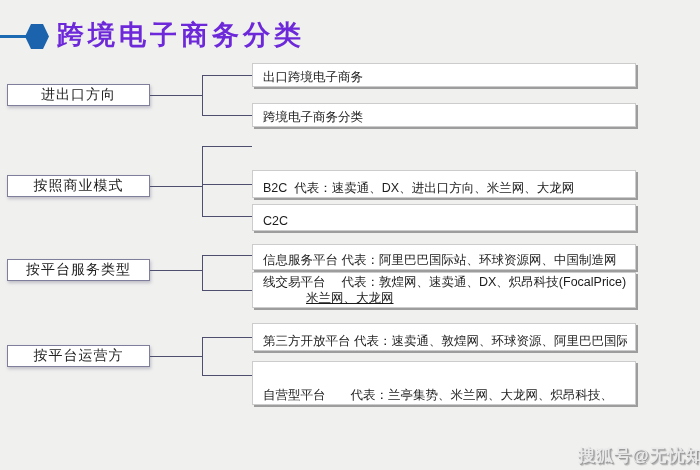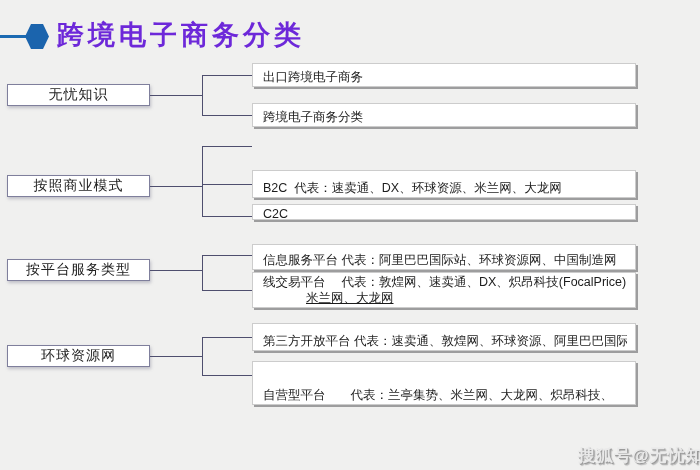--- a/index.html
+++ b/index.html
@@ -68,24 +68,24 @@
 </style>
 </head>
 <body>
 
 <div class="stage">
 
   <div class="hdr-line"></div>
   <div class="hexagon"></div>
   <div class="page-title">跨境电子商务分类</div>
 
-  <div class="lbox" style="top:84px">无忧知识</div>
+  <div class="lbox" style="top:84px">进出口方向</div>
   <div class="lbox" style="top:175px">按照商业模式</div>
   <div class="lbox" style="top:259px">按平台服务类型</div>
-  <div class="lbox" style="top:345px">环球资源网</div>
+  <div class="lbox" style="top:345px">按平台运营方</div>
 
   <div class="cn h" style="left:150px;top:95px;width:52px"></div>
   <div class="cn h" style="left:150px;top:186px;width:52px"></div>
   <div class="cn h" style="left:150px;top:270px;width:52px"></div>
   <div class="cn h" style="left:150px;top:356px;width:52px"></div>
 
   <div class="cn v" style="left:202px;top:75px;height:41px"></div>
   <div class="cn v" style="left:202px;top:146px;height:71px"></div>
   <div class="cn v" style="left:202px;top:255px;height:36px"></div>
   <div class="cn v" style="left:202px;top:337px;height:39px"></div>
@@ -103,24 +103,24 @@
   <div class="rbox" style="top:63px;height:24px">
     <div class="rline">出口跨境电子商务</div>
   </div>
 
   <div class="rbox" style="top:103px;height:24px">
     <div class="rline">跨境电子商务分类</div>
   </div>
 
 
   <div class="rbox" style="top:170px;height:28px">
-    <div class="rline">B2C  代表：速卖通、DX、环球资源、米兰网、大龙网</div>
+    <div class="rline">B2C  代表：速卖通、DX、进出口方向、米兰网、大龙网</div>
   </div>
 
-  <div class="rbox" style="top:204px;height:16px">
+  <div class="rbox" style="top:204px;height:27px">
     <div class="rline">C2C</div>
   </div>
 
   <div class="rbox" style="top:244px;height:26px">
     <div class="rline">信息服务平台 代表：阿里巴巴国际站、环球资源网、中国制造网</div>
   </div>
 
   <div class="rbox" style="top:272px;height:36px">
     <div class="rline">线交易平台　 代表：敦煌网、速卖通、DX、炽昂科技(FocalPrice)、</div>
     <div class="rline indent">米兰网、大龙网</div>

